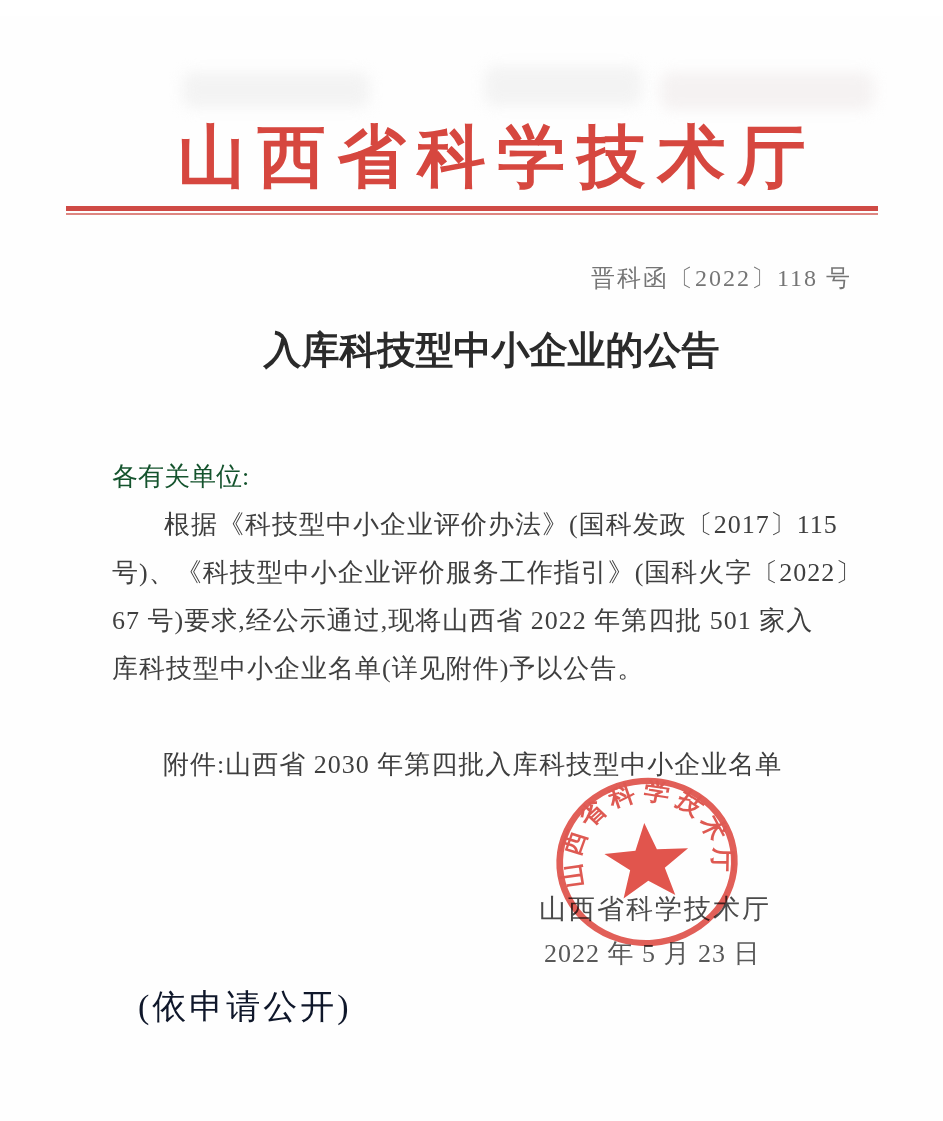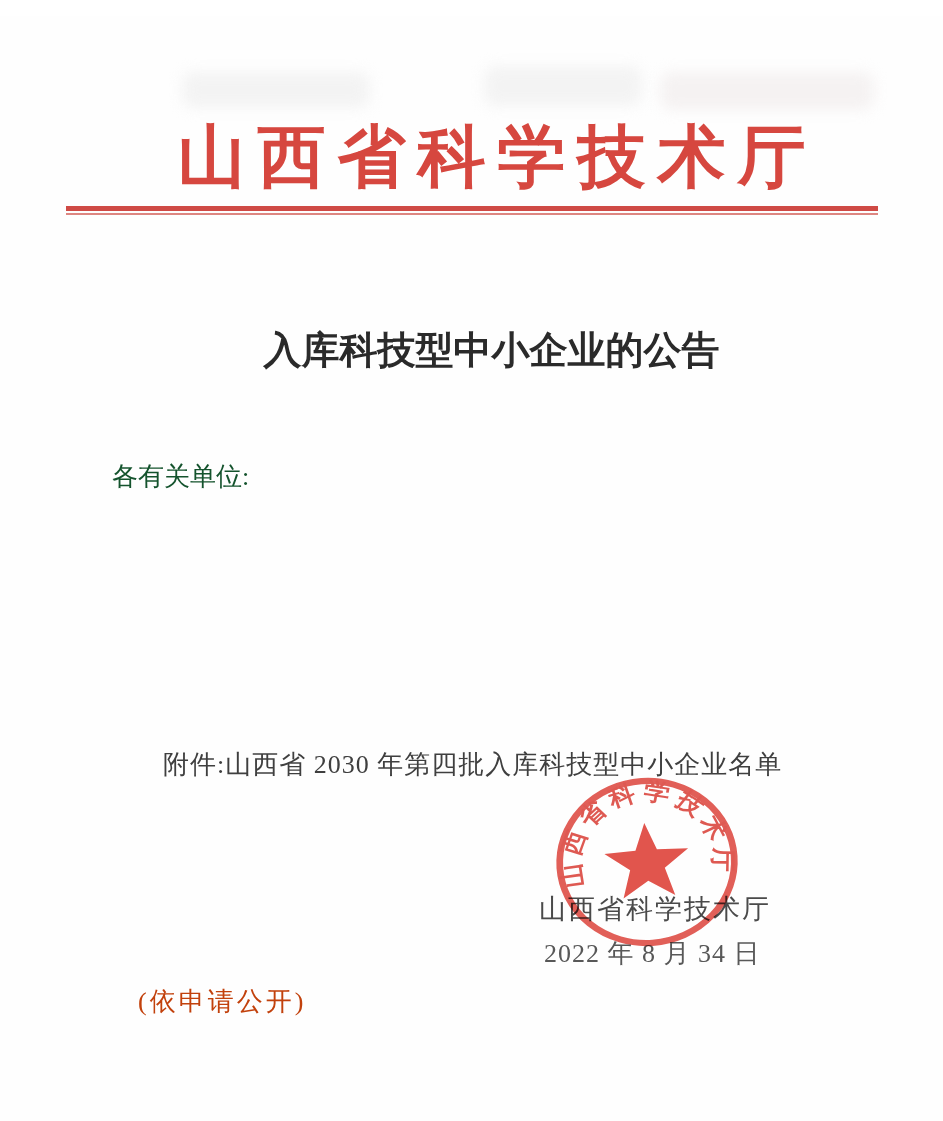--- a/index.html
+++ b/index.html
@@ -131,22 +131,22 @@
     mix-blend-mode: multiply;
     opacity: 0.92;
     transform: rotate(-4deg);
   }
   .seal svg { width: 100%; height: 100%; display: block; }
 
   .footer-note {
     position: absolute;
     top: 968px;
     left: 138px;
-    font-size: 26px;
-    color: #c2410c;
+    font-size: 34px;
+    color: #0f172a;
     letter-spacing: 3px;
     white-space: nowrap;
   }
 </style>
 </head>
 <body>
 
 <div class="page">
 
   <div class="ghost ghost-1"></div>
@@ -154,33 +154,40 @@
   <div class="ghost ghost-3"></div>
 
   <h1 class="letterhead">山西省科学技术厅</h1>
 
   <div class="red-rule">
     <div class="rule-thick"></div>
     <div class="rule-gap"></div>
     <div class="rule-thin"></div>
   </div>
 
+  <div class="doc-number">晋科函〔2022〕118 号</div>
 
   <div class="doc-title">
     <div>入库科技型中小企业的公告</div>
   </div>
 
   <div class="salutation">各有关单位:</div>
 
+  <div class="body-para">
+    <div class="body-line first">根据《科技型中小企业评价办法》(国科发政〔2017〕115</div>
+    <div class="body-line">号)、《科技型中小企业评价服务工作指引》(国科火字〔2022〕</div>
+    <div class="body-line">67 号)要求,经公示通过,现将山西省 2022 年第四批 501 家入</div>
+    <div class="body-line">库科技型中小企业名单(详见附件)予以公告。</div>
+  </div>
 
   <div class="attachment">附件:山西省 2030 年第四批入库科技型中小企业名单</div>
 
   <div class="signer">山西省科学技术厅</div>
 
-  <div class="doc-date">2022 年 8 月 34 日</div>
+  <div class="doc-date">2022 年 5 月 23 日</div>
 
   <div class="seal">
     <svg viewBox="0 0 200 200" preserveAspectRatio="none" xmlns="http://www.w3.org/2000/svg">
       <defs>
         <path id="sealArc" d="M 50.5 149.5 A 70 70 0 1 1 149.5 149.5" fill="none"></path>
       </defs>
       <circle cx="100" cy="100" r="91" fill="none" stroke="#e0514a" stroke-width="7"></circle>
       <polygon fill="#e0463e" points="100,56 111.2,86.6 143.7,87.8 118.1,107.9 127,139.2 100,121 73,139.2 81.9,107.9 56.3,87.8 88.8,86.6"></polygon>
       <text font-size="27" fill="#dd4b43" letter-spacing="6" font-family="Liberation Serif, DejaVu Serif, serif" font-weight="700">
         <textPath href="#sealArc" startOffset="50%" text-anchor="middle">山西省科学技术厅</textPath>

